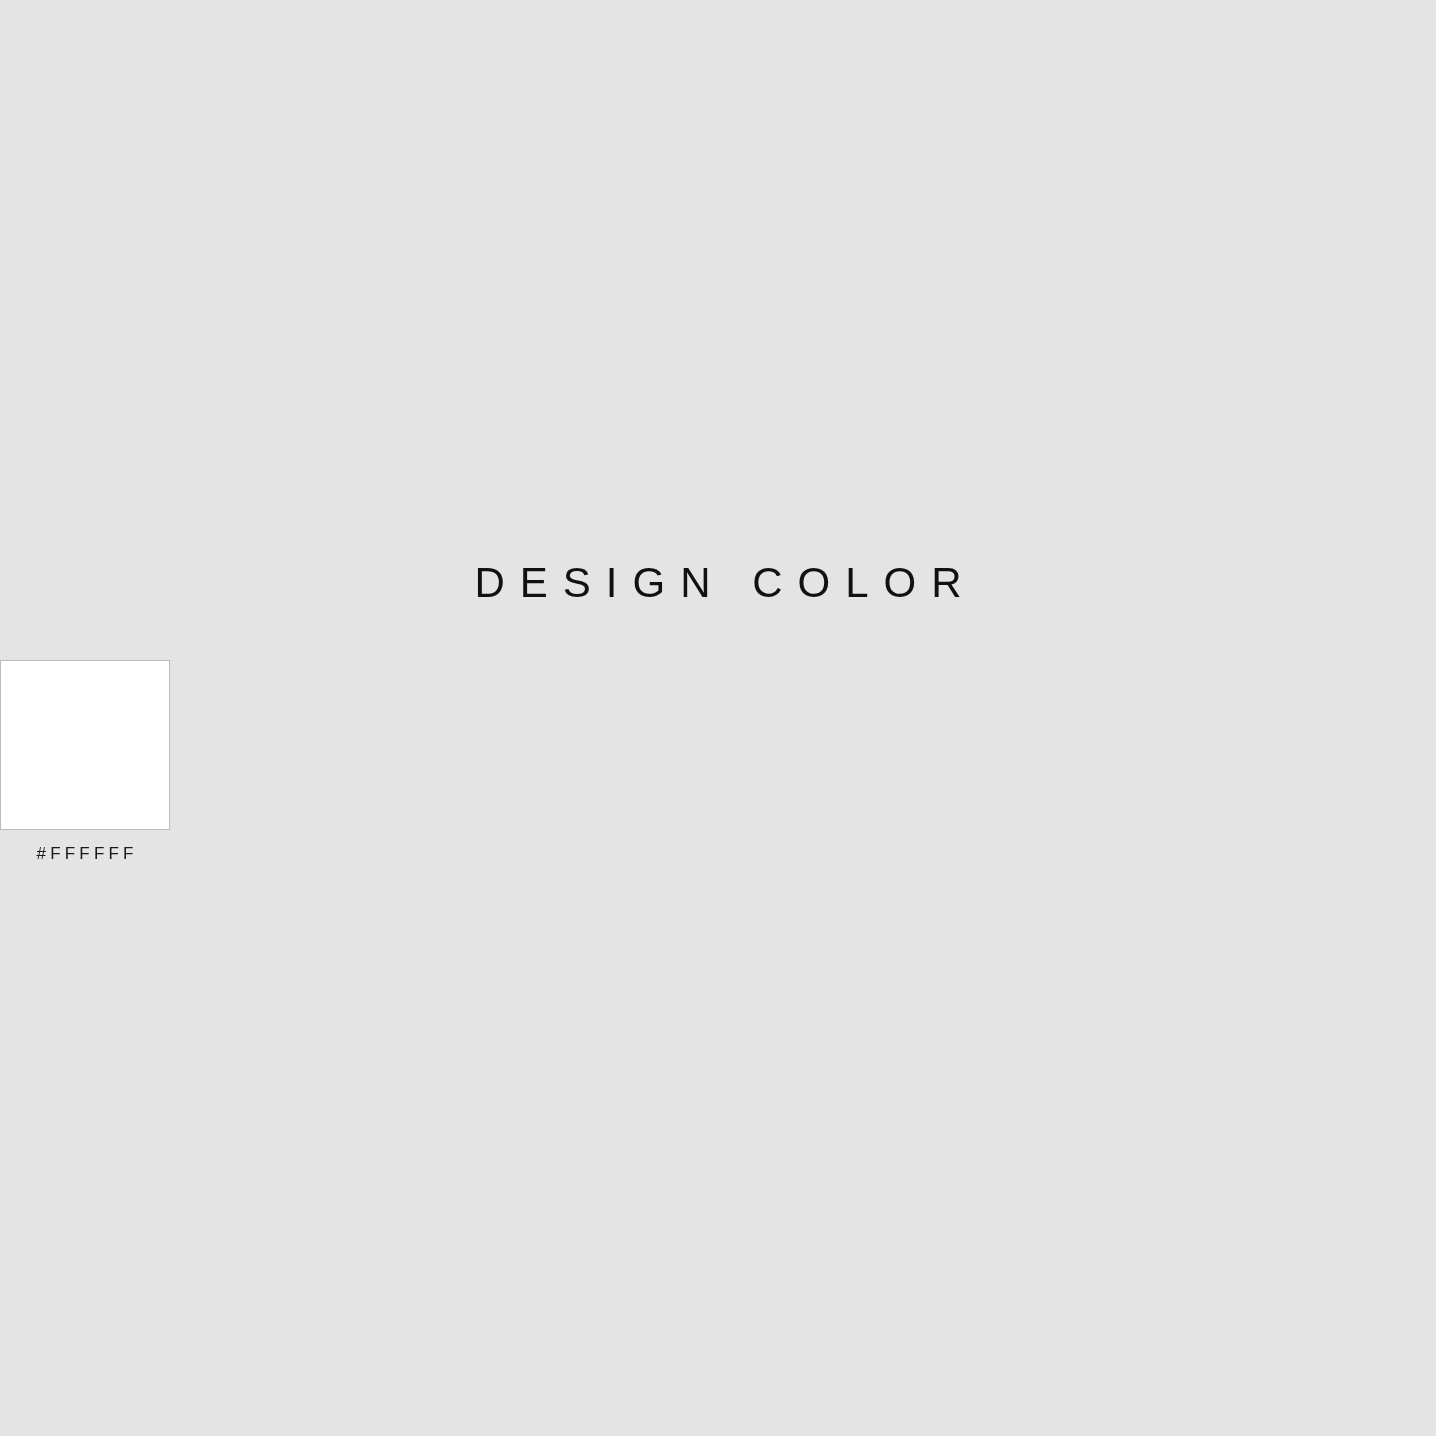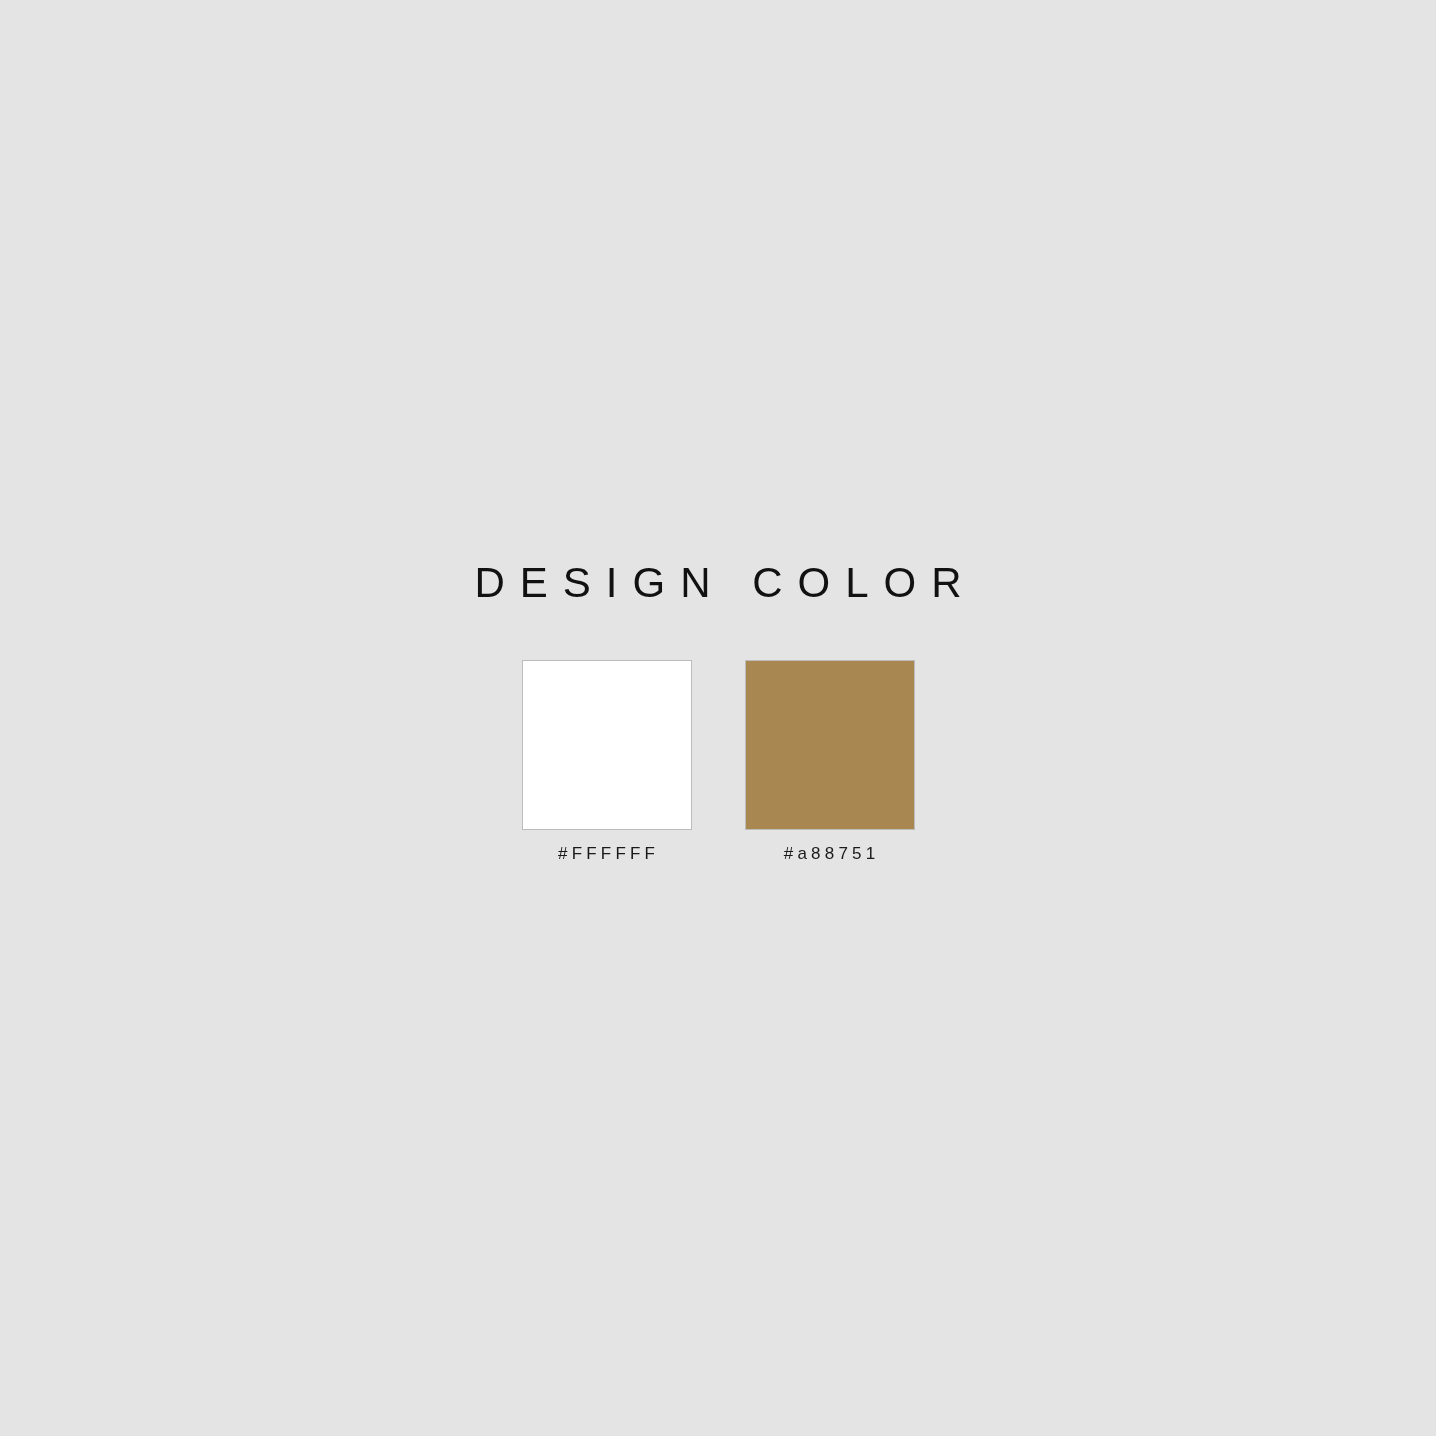--- a/index.html
+++ b/index.html
@@ -39,23 +39,23 @@
     color: #111111;
     line-height: 46px;
     white-space: nowrap;
     margin: 0;
     padding: 0;
   }
 
   .swatch-row {
     margin-top: 54px;
     display: flex;
-    justify-content: center;
+    justify-content: flex-start;
     align-items: flex-start;
-    gap: 53px;
+    gap: 77px;
   }
 
   .swatch-item {
     display: flex;
     flex-direction: column;
     align-items: center;
     width: 170px;
   }
 
   .swatch-chip {
@@ -87,21 +87,17 @@
 
     <h1 class="palette-title">DESIGN COLOR</h1>
 
     <div class="swatch-row">
 
       <div class="swatch-item">
         <div class="swatch-chip" id="chip-0" style="background: rgb(255, 255, 255); border-color: rgb(188, 188, 188);"></div>
         <div class="swatch-label">#FFFFFF</div>
       </div>
 
-      <div class="swatch-item">
-        <div class="swatch-chip" id="chip-1" style="background: rgb(168, 135, 81); border-color: rgb(188, 188, 188);"></div>
-        <div class="swatch-label">#a88751</div>
-      </div>
 
 
     </div>
   </div>
 </div>
 
 </body></html>

